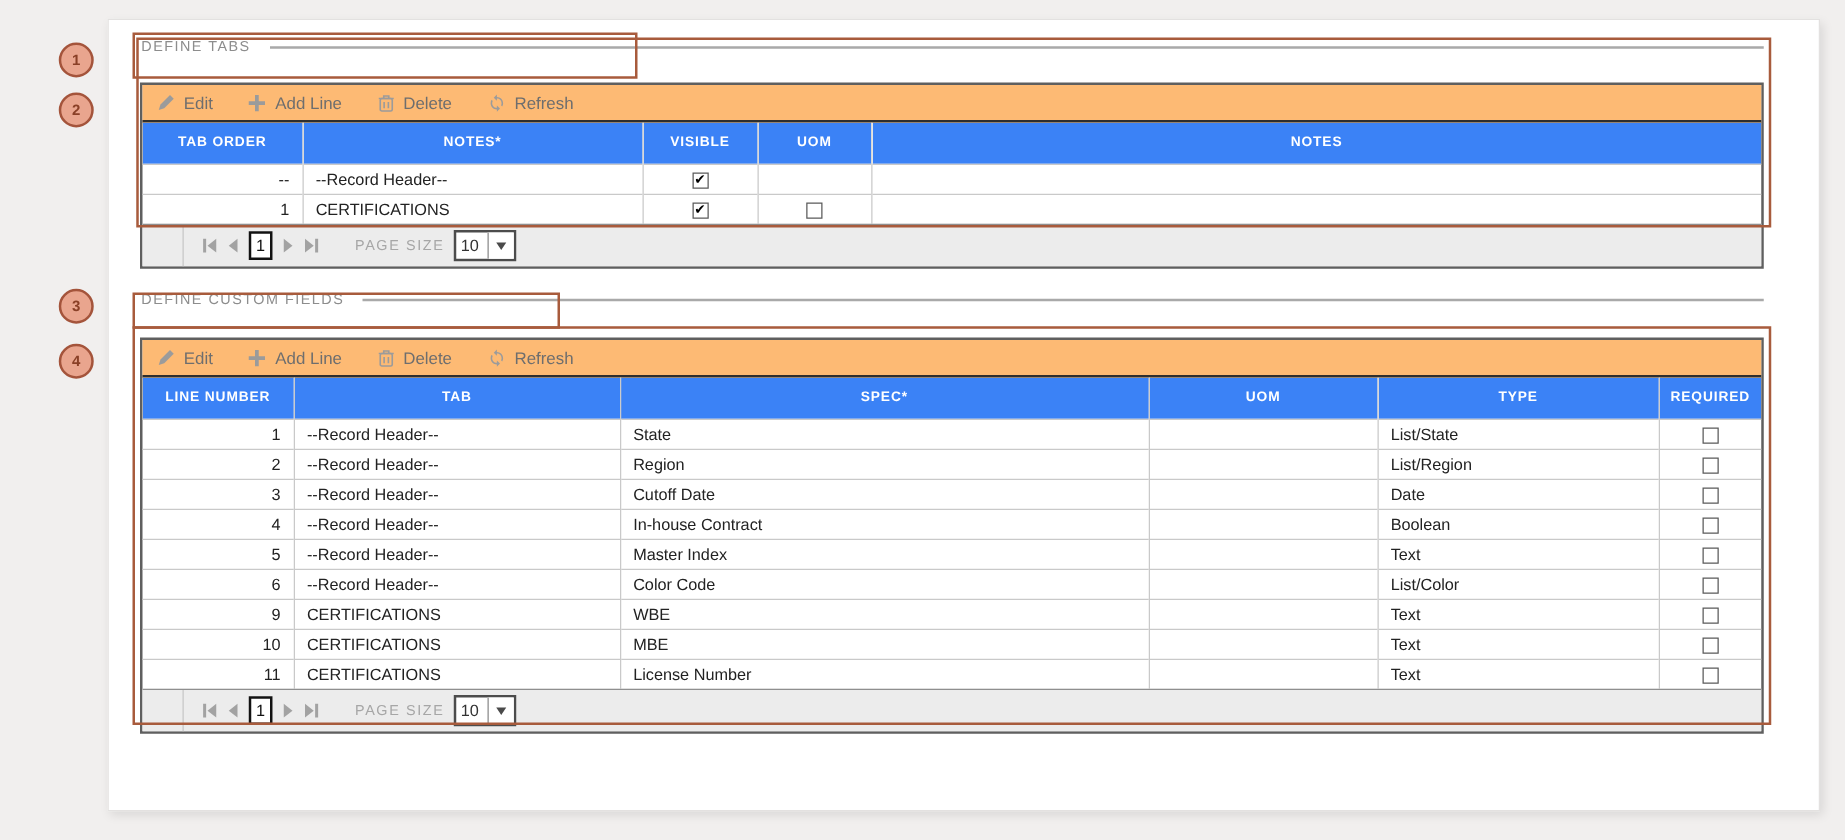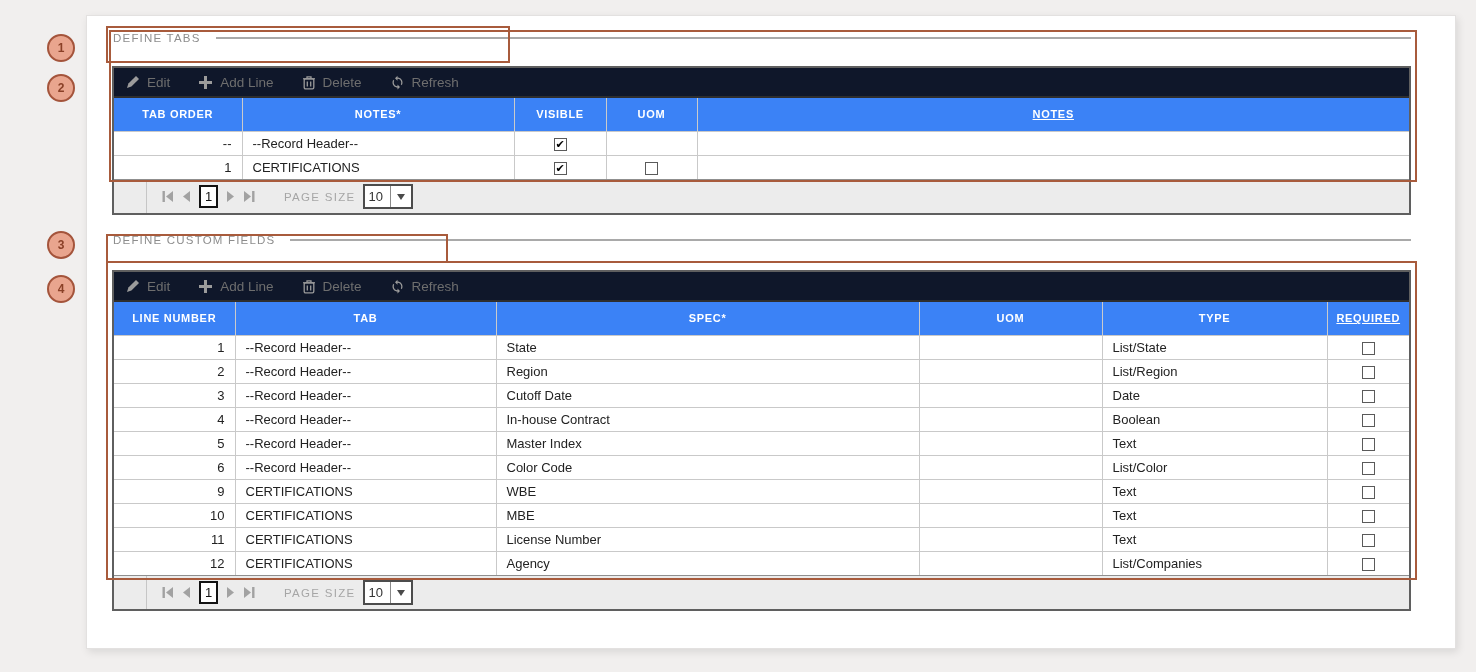--- a/index.html
+++ b/index.html
@@ -16,31 +16,31 @@
   .hl { position:absolute; border:2px solid #a85b3c; z-index:20; pointer-events:none; }
 
   
   .legend-row { position:absolute; left:113px; width:1298px; display:flex; align-items:center; z-index:5; }
   .legend-text { color:#8d8d8d; font-size:11.5px; letter-spacing:1.2px; white-space:nowrap; }
   .legend-line { flex:1; border-top:2px solid #a9a9a9; margin-left:15px; height:0; }
 
   
   .grid { position:absolute; left:112px; width:1299px; border:2px solid #5f5f5f; background:#fff; z-index:10; }
 
-  .toolbar { height:30px; background:#0f172a; display:flex; align-items:center;
+  .toolbar { height:30px; background:#fdba74; display:flex; align-items:center;
              padding-left:12px; gap:28px; border-bottom:2px solid #2e2e2e; }
   .tbtn { display:flex; align-items:center; gap:7px; background:none; border:none;
           color:#6e6e6e; font-size:13.5px; font-family:inherit; cursor:pointer; }
   .ticon { display:flex; align-items:center; }
 
   table.grid-table { border-collapse:collapse; table-layout:fixed; width:100%; }
   .grid-table th { background:#3b82f6; color:#fff; font-size:11px; font-weight:bold;
                    letter-spacing:.7px; height:33px; text-align:center;
                    border-right:1px solid #cbcbcb; overflow:hidden; }
-  .grid-table th:last-child, .grid-table td:last-child { border-right:none;text-decoration:underline; }
+  .grid-table th:last-child, .grid-table td:last-child { border-right:none; }
   .grid-table td { height:24px; font-size:13px; color:#222; background:#fff;
                    border-right:1px solid #c9c9c9; border-top:1px solid #c9c9c9;
                    padding:0 10px; white-space:nowrap; overflow:hidden; }
   td.num { text-align:right; }
   td.ctr { text-align:center; padding:0; }
 
   .cb { display:inline-flex; width:13px; height:13px; border:1px solid #5a5a5a; background:#fff;
         align-items:center; justify-content:center; vertical-align:middle; }
   .cb[data-state="checked"]::after { content:"\2714"; font-size:11px; line-height:1; color:#000; }
   .cb[data-state="none"] { visibility:hidden; }
@@ -331,28 +331,20 @@
         <td class="ctr"><span class="cb" data-state="unchecked"></span></td>
       </tr>
       <tr>
         <td class="num">11</td>
         <td>CERTIFICATIONS</td>
         <td>License Number</td>
         <td></td>
         <td>Text</td>
         <td class="ctr"><span class="cb" data-state="unchecked"></span></td>
       </tr>
-      <tr>
-        <td class="num">12</td>
-        <td>CERTIFICATIONS</td>
-        <td>Agency</td>
-        <td></td>
-        <td>List/Companies</td>
-        <td class="ctr"><span class="cb" data-state="unchecked"></span></td>
-      </tr>
     </tbody>
   </table>
 
   <div class="gfooter">
     <div class="fspacer"></div>
     <div class="navgrp">
       <button class="pbtn">
           <svg width="13" height="13" viewBox="0 0 13 13">
             <g fill="#a2a2a2">
               <rect x="1.5" y="1" width="2.4" height="11"></rect>

